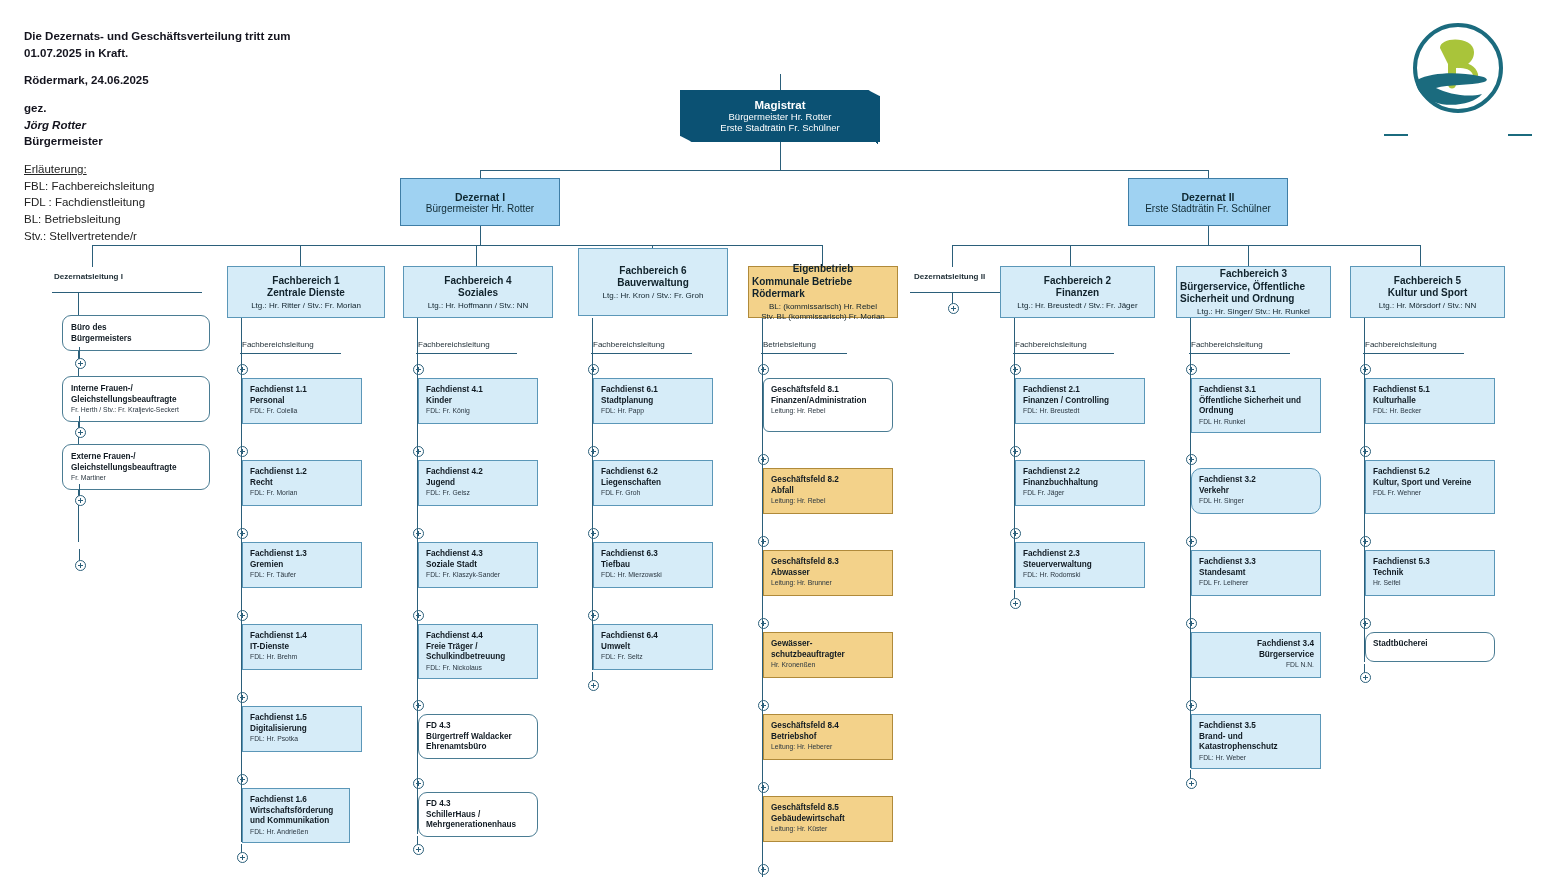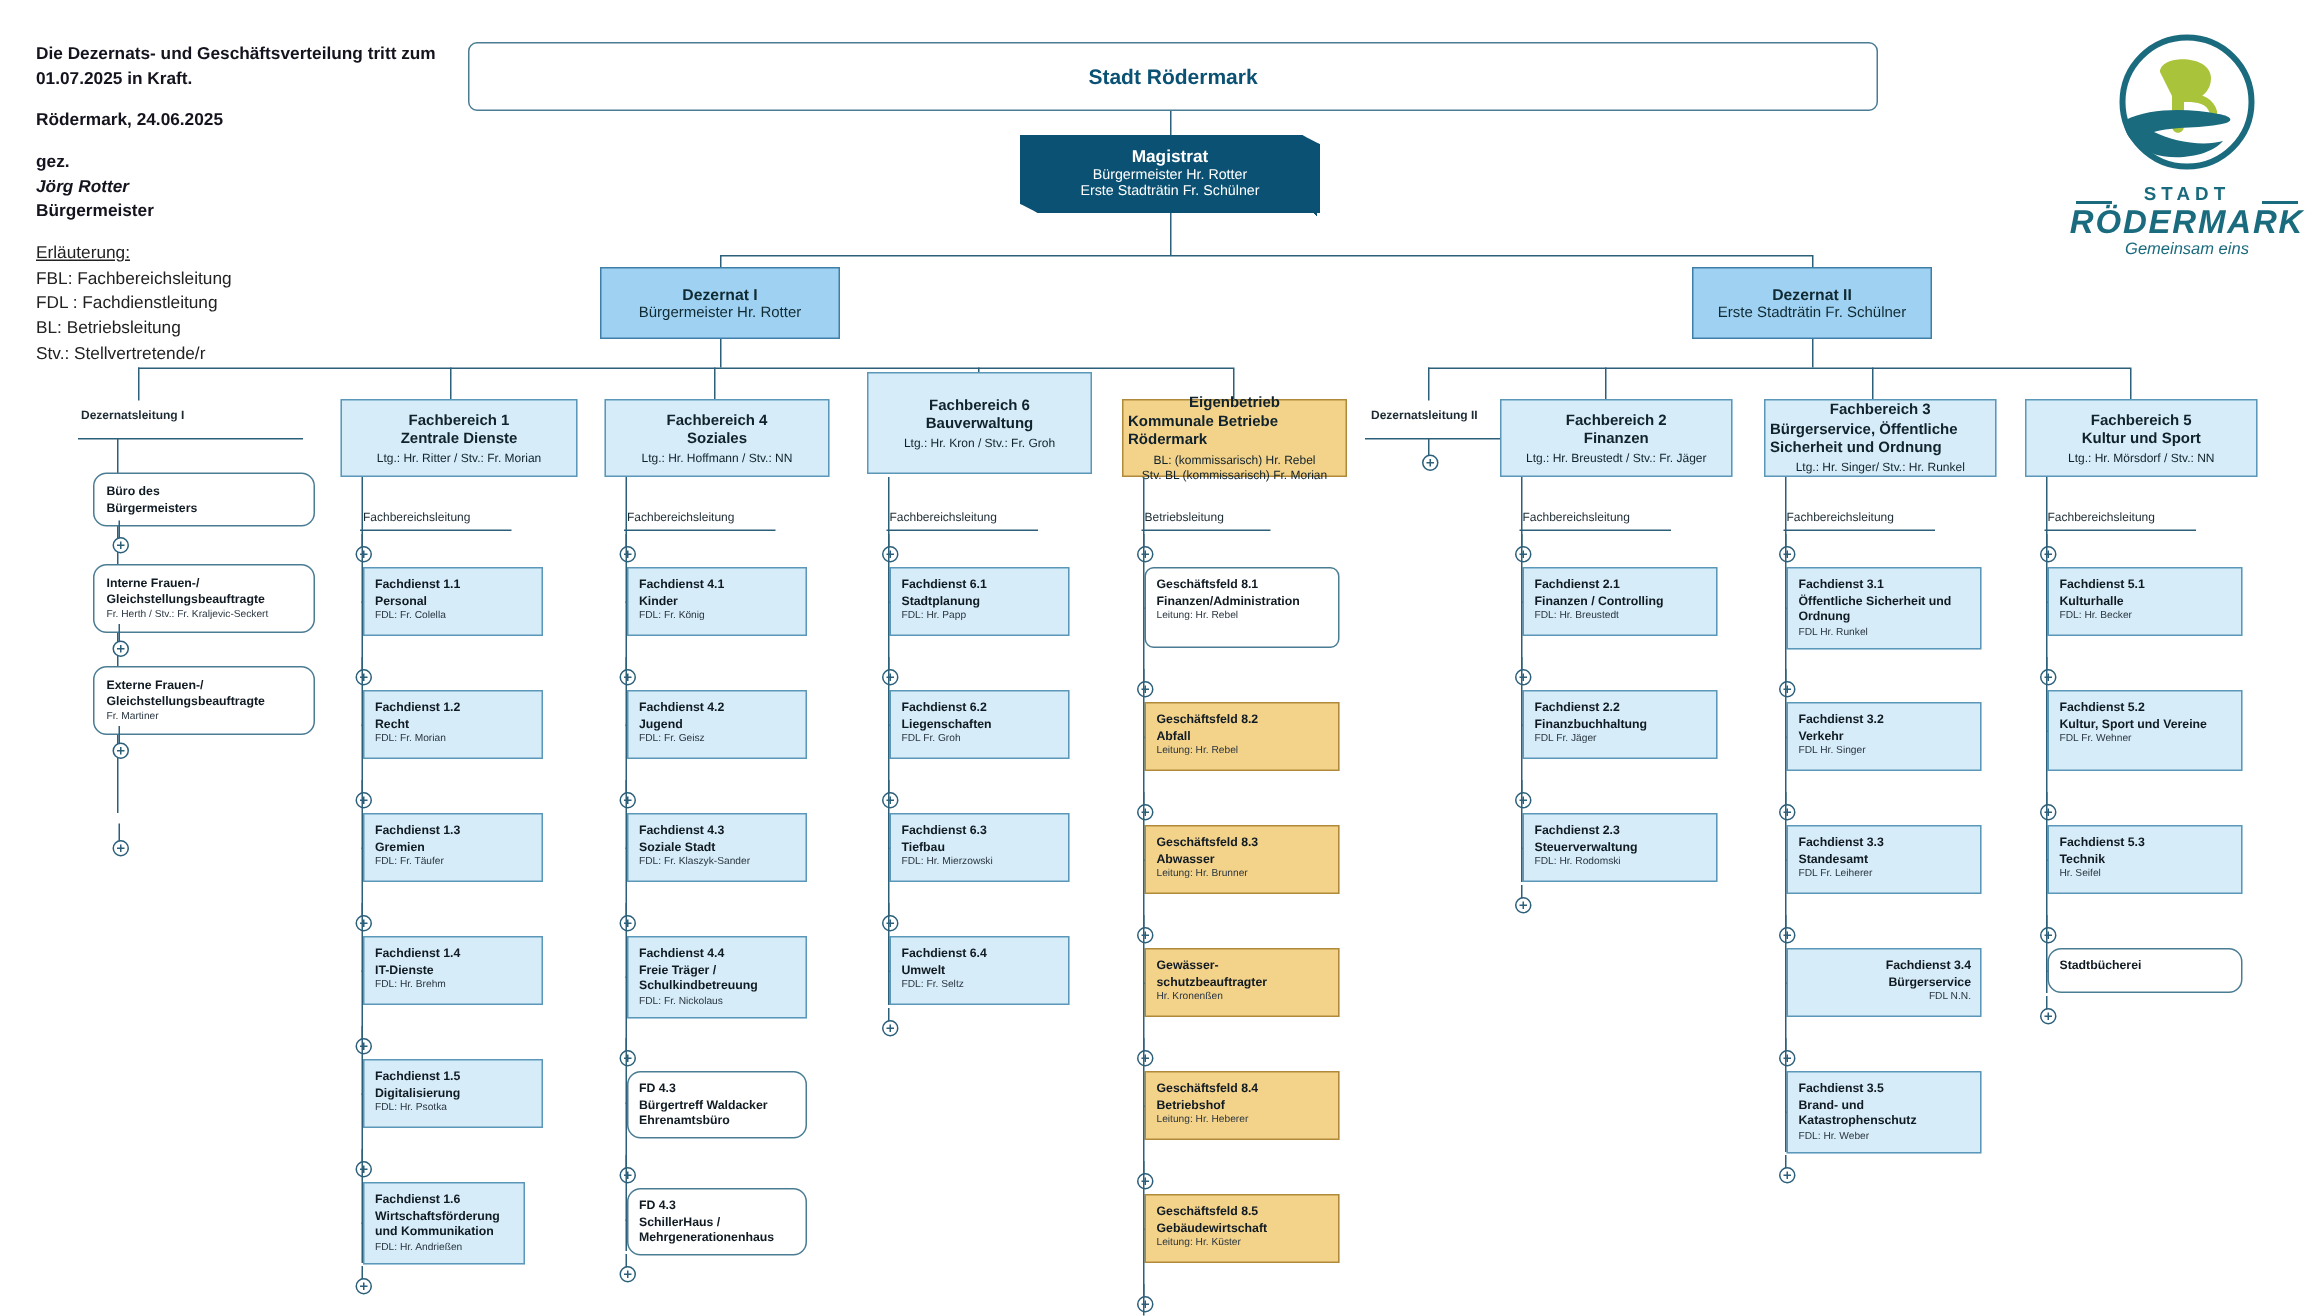--- a/index.html
+++ b/index.html
@@ -111,30 +111,22 @@
   <div id="logo">
     <svg width="160" height="105" viewBox="0 0 160 105">
       <circle cx="80" cy="50" r="43" fill="none" stroke="#1b6b7e" stroke-width="4"></circle>
       <path d="M62 30 C62 18, 96 18, 96 34 C96 46, 84 50, 78 50 L78 66 C78 72, 70 72, 70 66 L70 46 Z" fill="#a9c43a"></path>
       <path d="M80 44 C90 44, 98 48, 100 56 C101 60, 96 61, 95 57 C93 51, 87 50, 80 50 Z" fill="#a9c43a"></path>
       <path d="M39 62 C55 54, 80 54, 101 58 C108 59, 112 62, 106 64 C92 68, 70 66, 58 70
                C70 76, 90 80, 104 76 C96 86, 72 90, 56 84 C45 80, 36 70, 39 62 Z" fill="#1b6b7e"></path>
     </svg>
     <div class="rule-l"></div>
     <div class="rule-r"></div>
-    <div class="words">
-      <div class="w1">STADT</div>
-      <div class="w2">RÖDERMARK</div>
-      <div class="w3">Gemeinsam eins</div>
-    </div>
-  </div>
-
-  <div class="box b-white" id="stadt">
-    <span class="t">Stadt Rödermark</span>
-  </div>
+  </div>
+
 
   <div class="vline" style="left:780px;top:74px;height:16px;"></div>
 
   <div class="box b-blue-dark" id="magistrat">
     <span class="t1">Magistrat</span>
     <span class="t2">Bürgermeister Hr. Rotter</span>
     <span class="t2">Erste Stadträtin Fr. Schülner</span>
   </div>
   <div id="magflag"></div>
 
@@ -469,21 +461,21 @@
       <div class="vline" style="left:1190px;top:356px;height:12px;"></div>
       <div class="plus" style="left:1186px;top:364px;"></div>
       <div class="box node b-blue-light" style="left:1191px;top:378px;width:130px;min-height:54px;">
         <div class="l1">Fachdienst  3.1</div>
         <div class="l2">Öffentliche Sicherheit und Ordnung</div>
         <div class="l3">FDL Hr. Runkel</div>
       </div>
       <div class="hline" style="left:1190px;top:405px;width:1px;"></div>
       <div class="vline" style="left:1190px;top:446px;height:12px;"></div>
       <div class="plus" style="left:1186px;top:454px;"></div>
-      <div class="box node b-blue-light" style="left:1191px;top:468px;width:130px;min-height:46px;">
+      <div class="box node b-blue-light" style="left:1191px;top:468px;width:130px;min-height:46px;border-radius:10px;">
         <div class="l1">Fachdienst  3.2</div>
         <div class="l2">Verkehr</div>
         <div class="l3">FDL Hr. Singer</div>
       </div>
       <div class="hline" style="left:1190px;top:491px;width:1px;"></div>
       <div class="vline" style="left:1190px;top:528px;height:12px;"></div>
       <div class="plus" style="left:1186px;top:536px;"></div>
       <div class="box node b-blue-light" style="left:1191px;top:550px;width:130px;min-height:46px;">
         <div class="l1">Fachdienst  3.3</div>
         <div class="l2">Standesamt</div>

